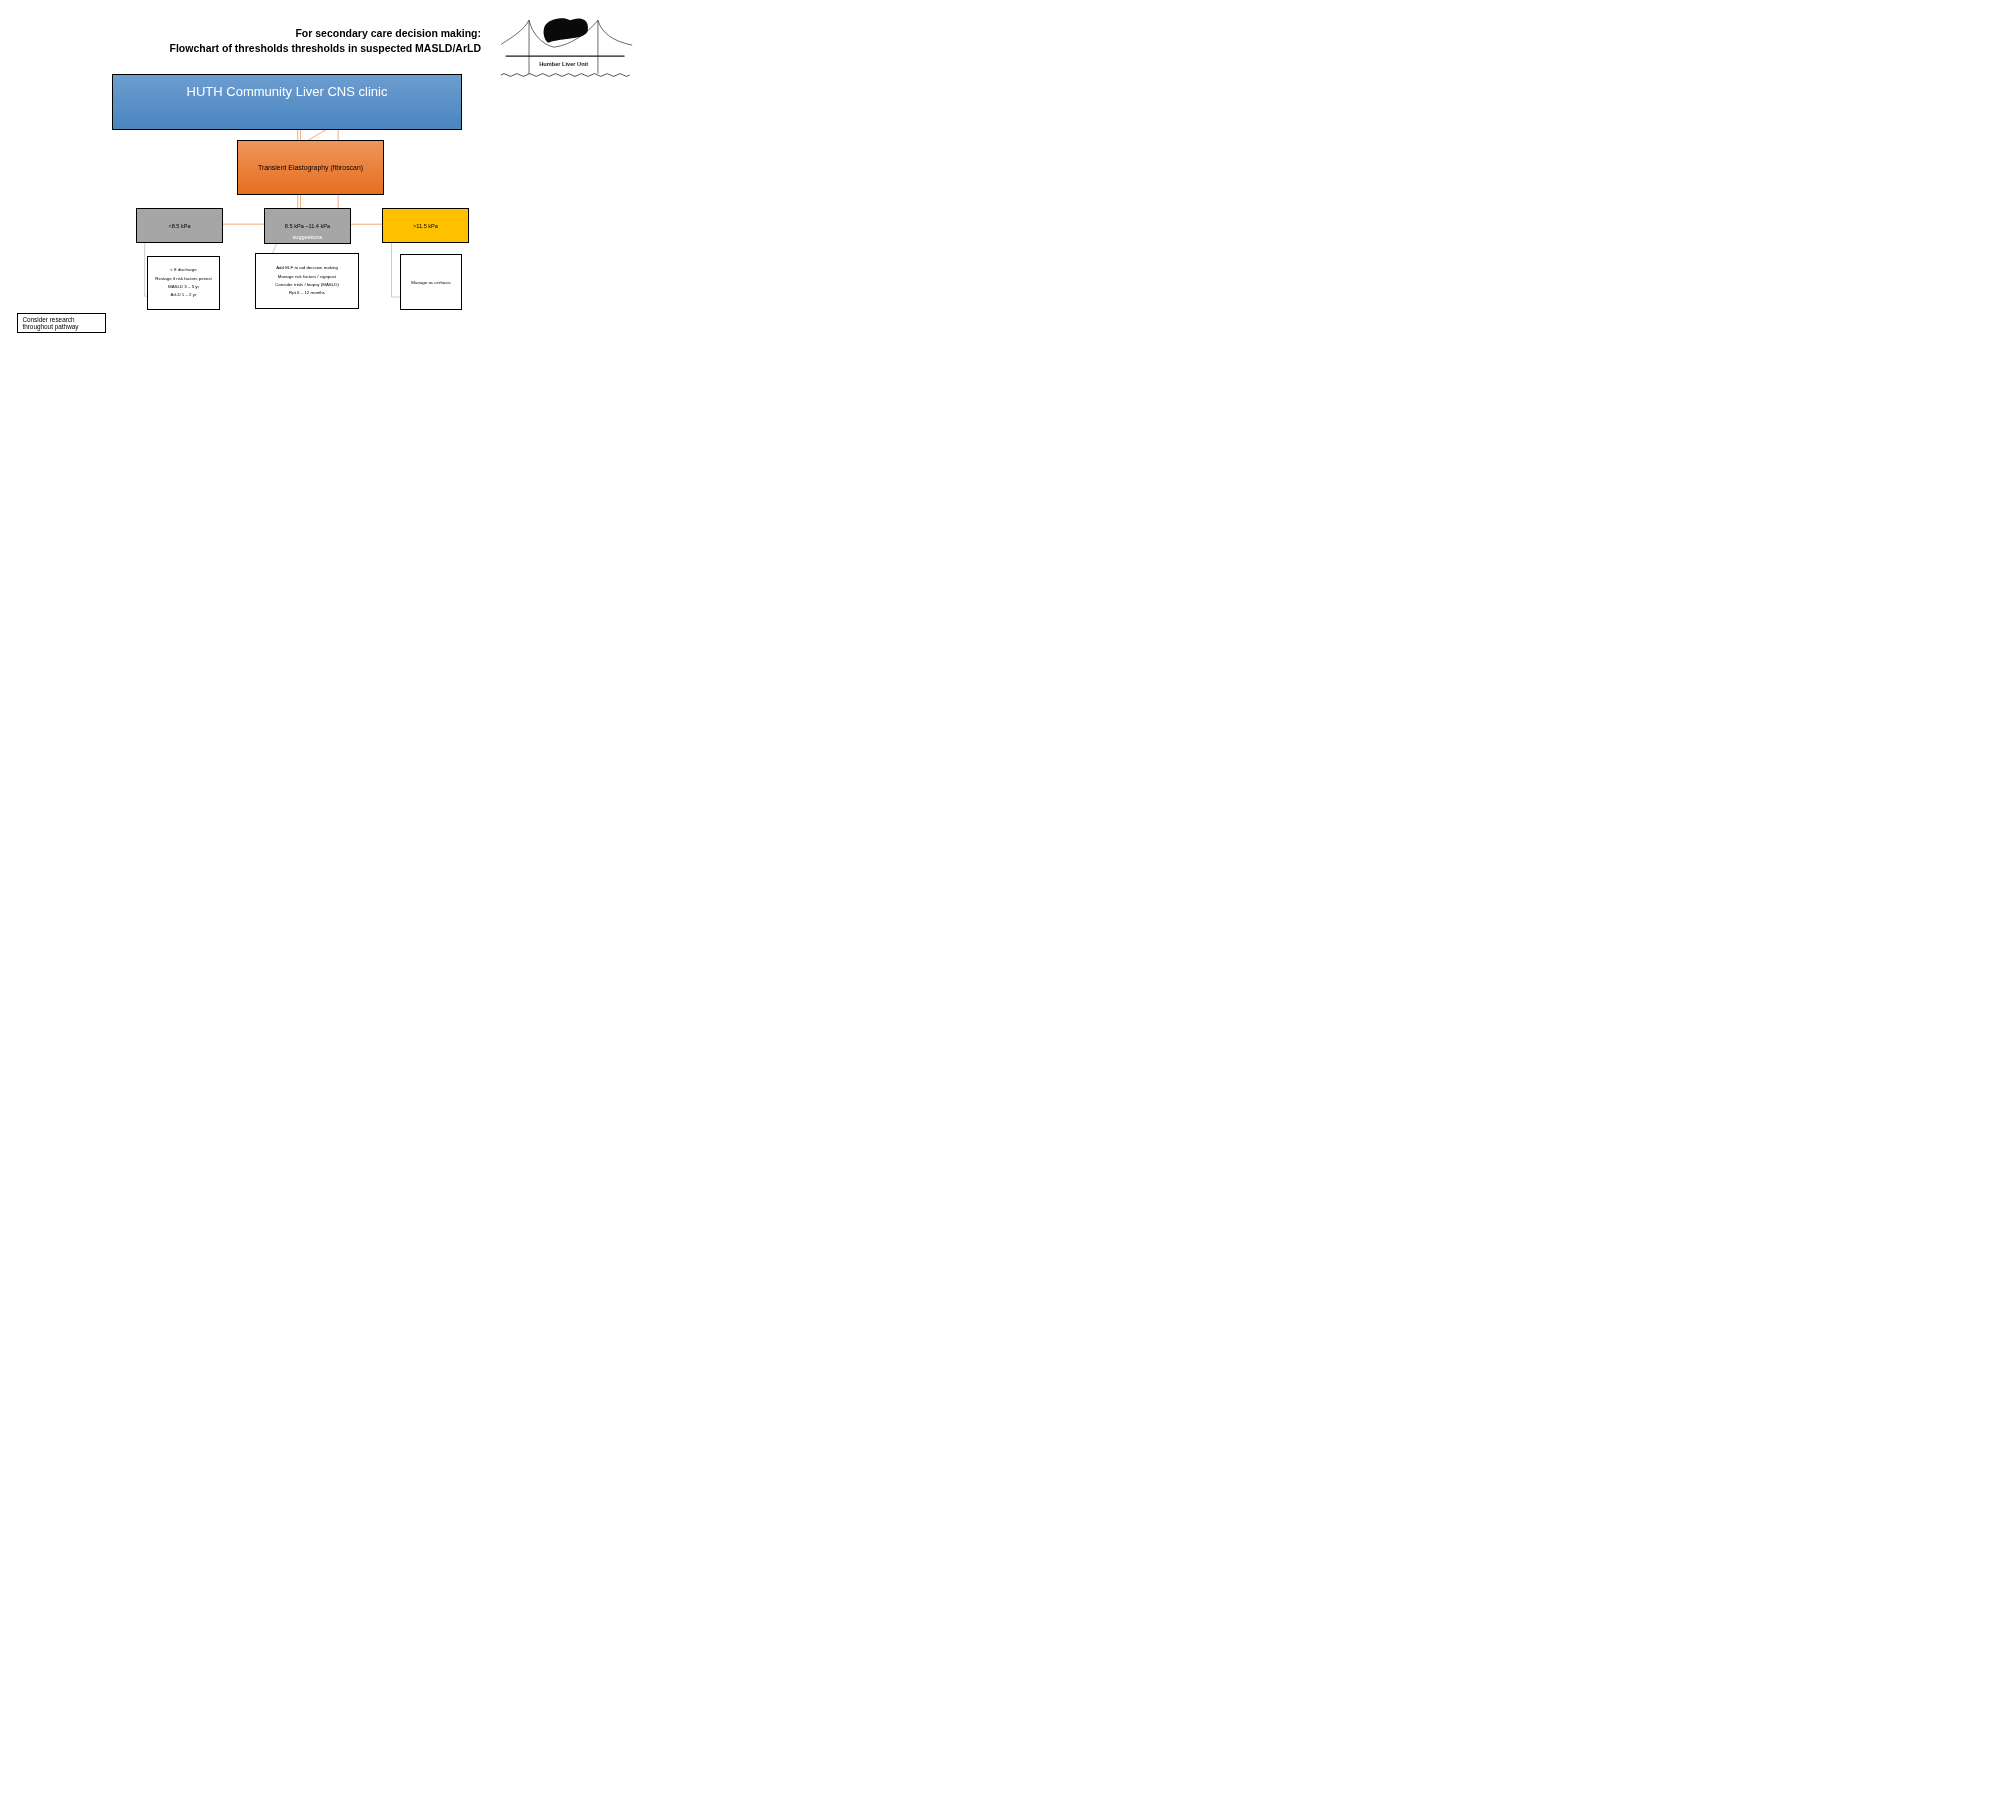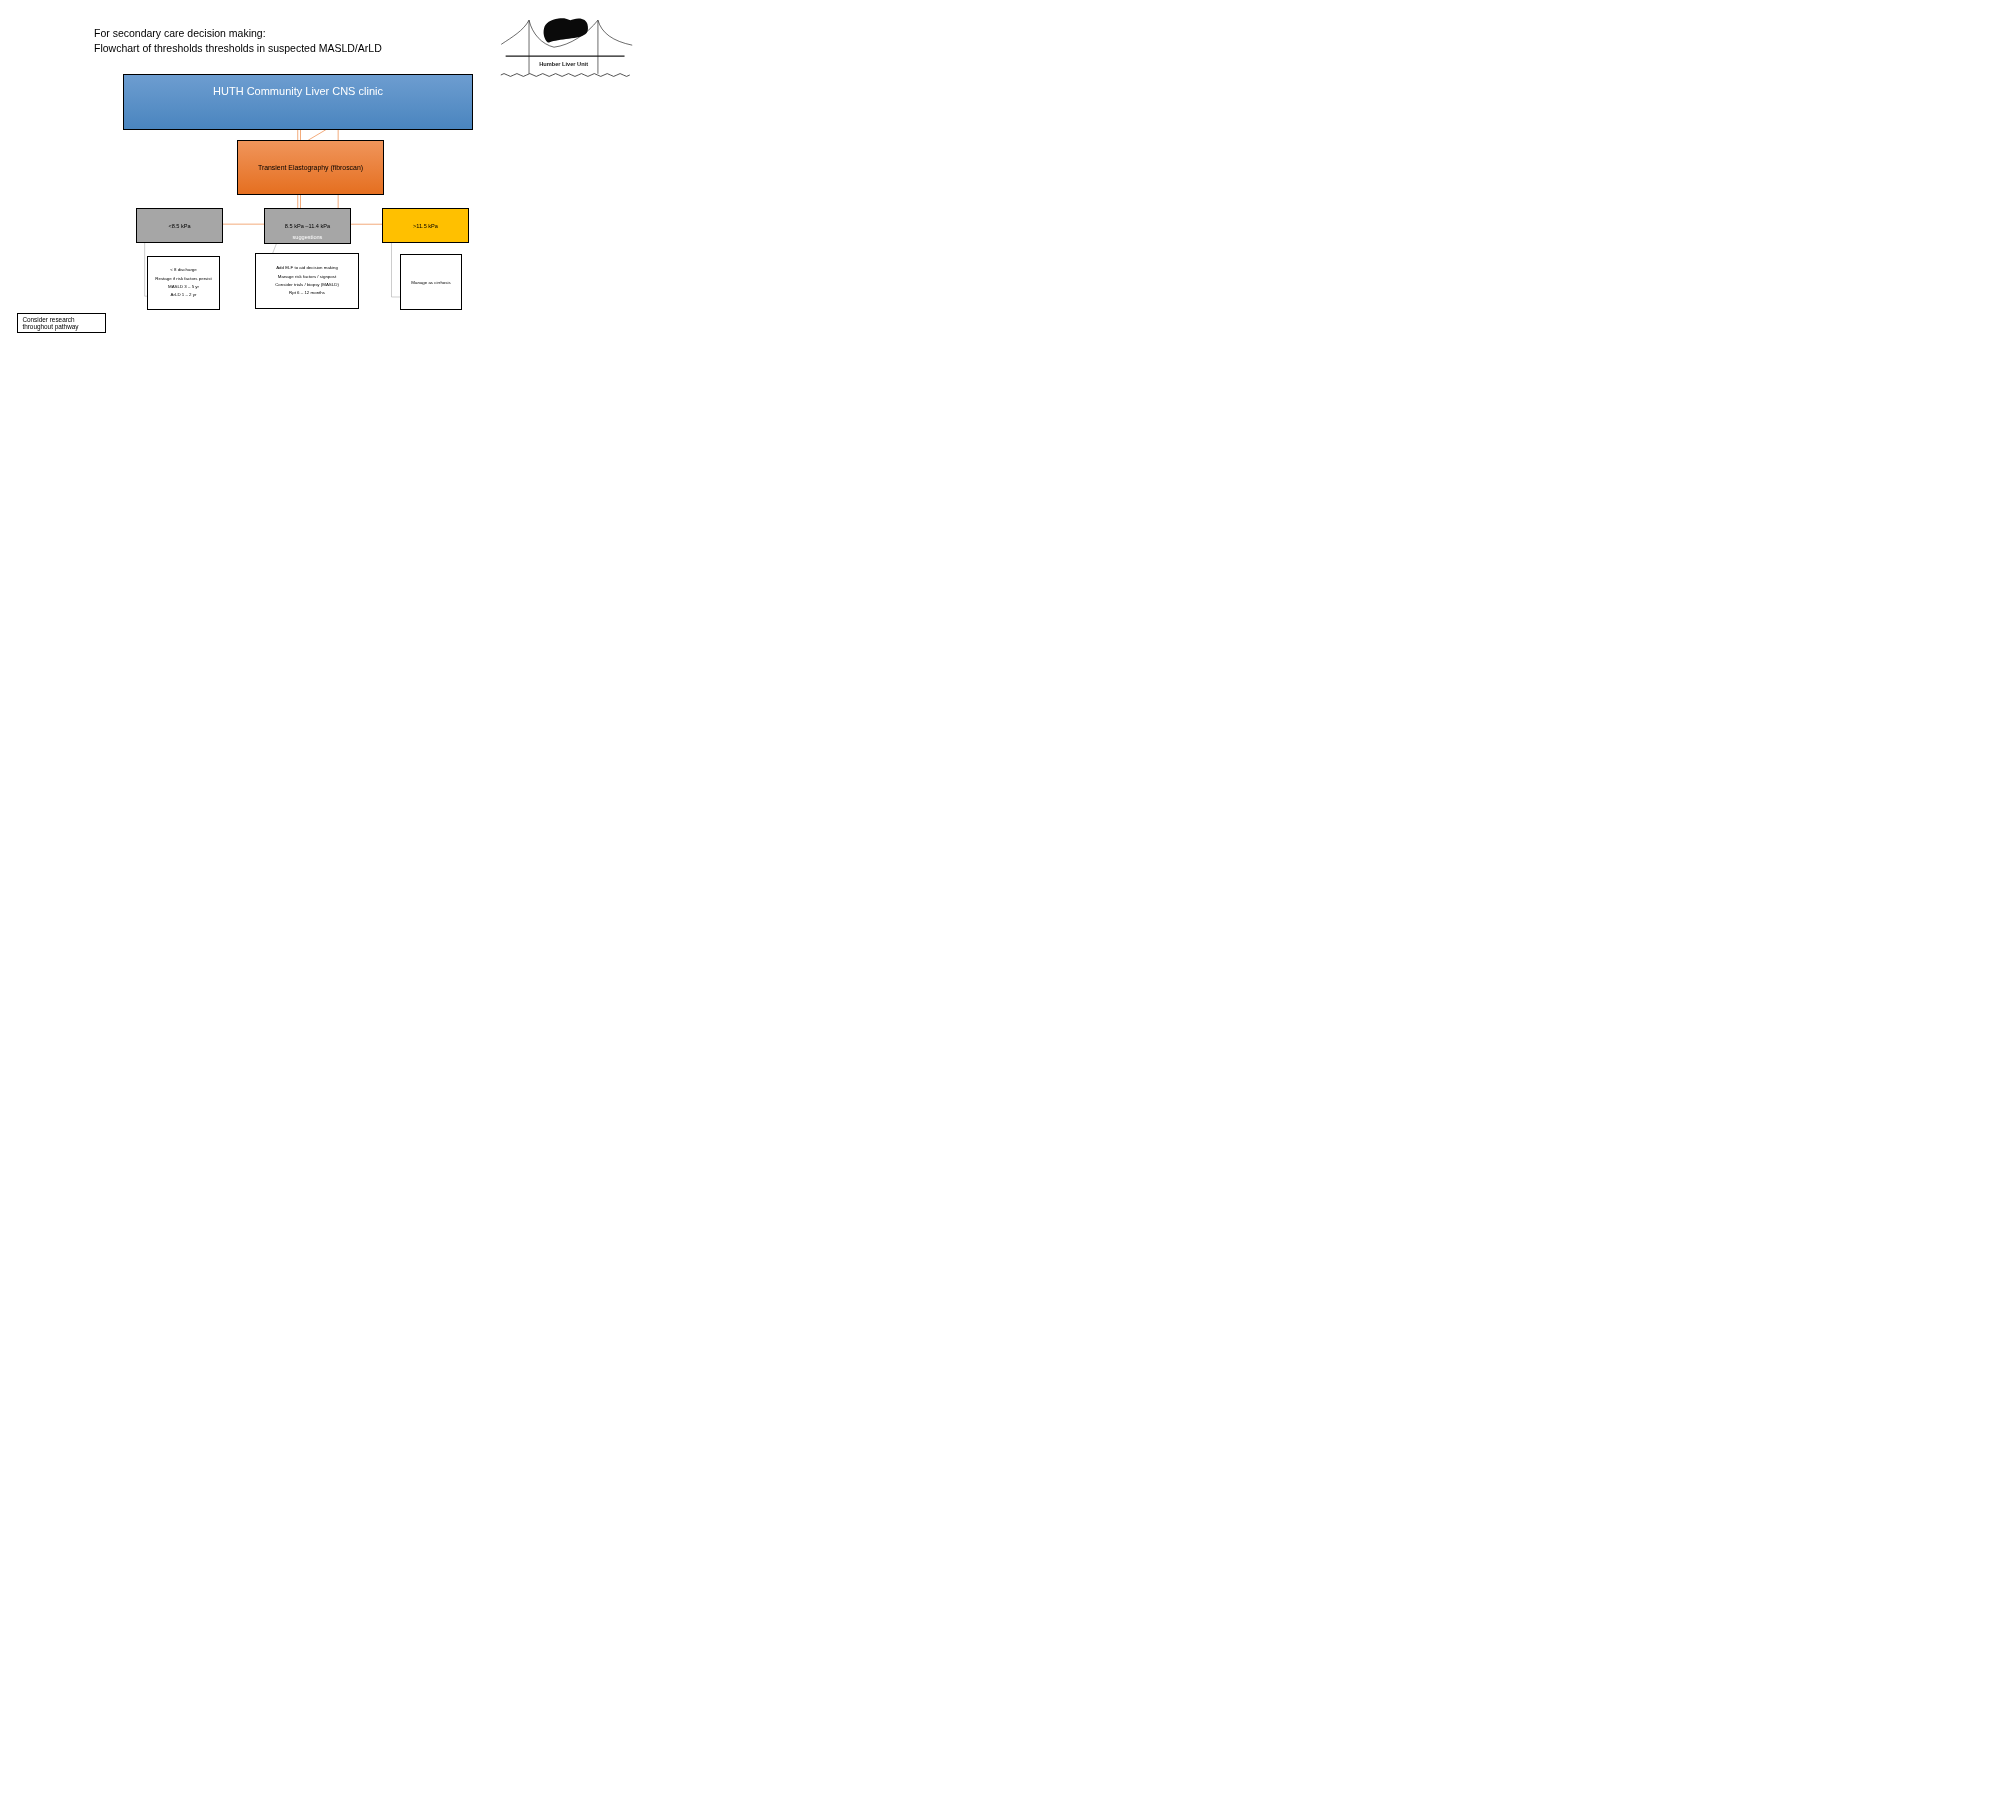--- a/index.html
+++ b/index.html
@@ -3,37 +3,37 @@
 <meta charset="utf-8">
 <style>
   html,body{margin:0;padding:0;background:#ffffff;}
   .canvas{
     position:relative;width:645px;height:363px;background:#ffffff;
     font-family:"Liberation Sans",sans-serif;color:#000;overflow:hidden;
   }
   
   .title{
     position:absolute;left:94px;top:26px;width:387px;
-    text-align:left;font-size:10.5px;font-weight:normal;line-height:14.5px;color:#000;
+    text-align:right;font-size:10.5px;font-weight:bold;line-height:14.5px;color:#000;
   }
   
   .connectors{position:absolute;left:0;top:0;z-index:1;}
   .connectors .orange{stroke:#ED7D31;stroke-width:1.6;fill:none;}
   .connectors .gray{stroke:#ABABAB;stroke-width:1.5;fill:none;}
   
   .box{
     position:absolute;box-sizing:border-box;z-index:2;
     display:flex;flex-direction:column;align-items:center;justify-content:center;
     text-align:center;
   }
   #clinic{
-    left:123px;top:74px;width:350px;height:56px;
+    left:112px;top:74px;width:350px;height:56px;
     border:1px solid #000;
     background:linear-gradient(180deg,#6D9DD0 0%,#4A85BF 100%);
-    color:#ffffff;font-size:11px;padding-bottom:22px;
+    color:#ffffff;font-size:13px;padding-bottom:22px;
   }
   #elasto{
     left:237px;top:140px;width:147px;height:55px;
     border:1px solid #000;
     background:linear-gradient(180deg,#F0955B 0%,#E56F20 100%);
     color:#000;font-size:6.9px;
   }
   #low{
     left:136px;top:208px;width:87px;height:35px;
     border:1px solid #000;background:#A6A6A6;font-size:5.6px;

